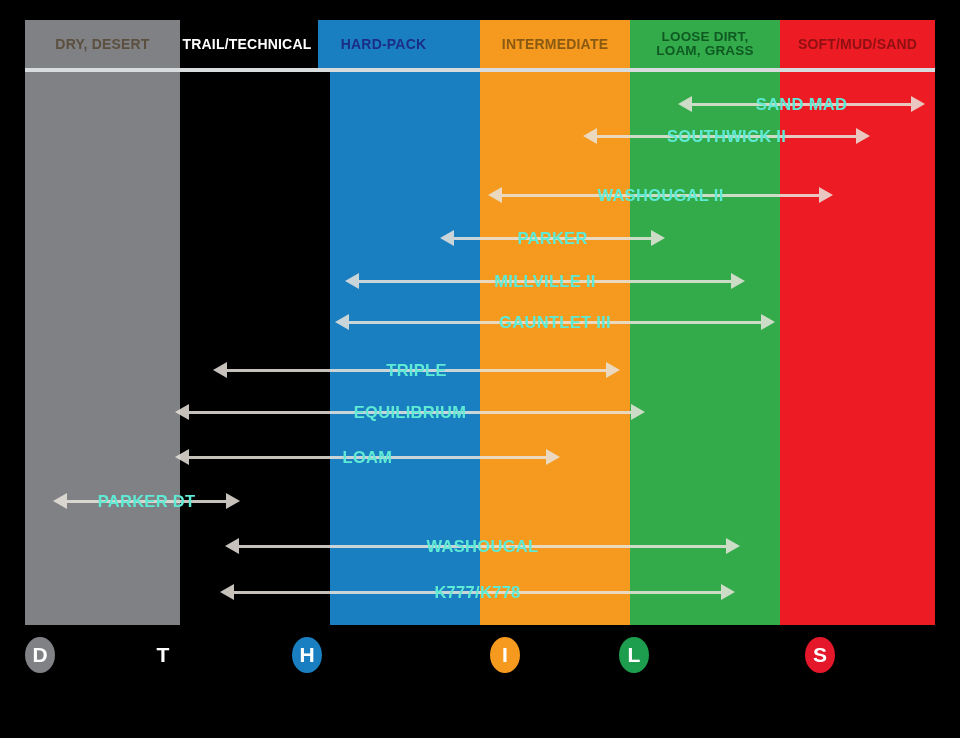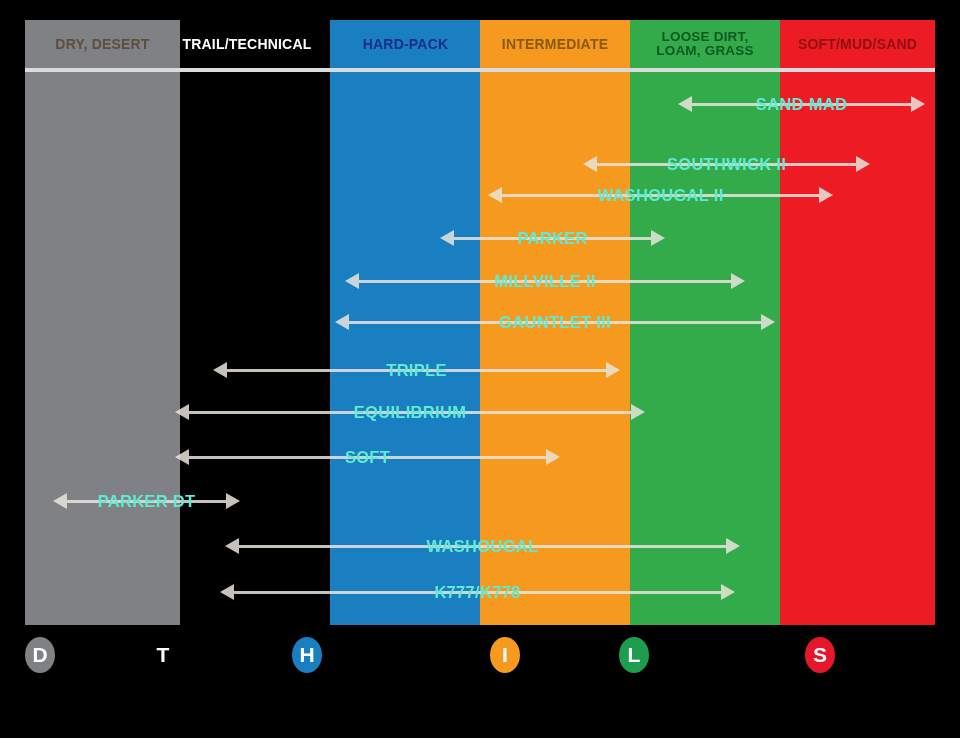--- a/index.html
+++ b/index.html
@@ -46,35 +46,35 @@
       <div class="band" style="left: 180px; width: 150px; background: rgb(0, 0, 0);"></div>
       <div class="band" style="left: 330px; width: 150px; background: rgb(26, 127, 193);"></div>
       <div class="band" style="left: 480px; width: 150px; background: rgb(245, 154, 30);"></div>
       <div class="band" style="left: 630px; width: 150px; background: rgb(51, 171, 74);"></div>
       <div class="band" style="left: 780px; width: 155px; background: rgb(237, 28, 36);"></div>
     </div>
   <div class="sep"></div>
   <div id="headers">
       <div class="band-header" style="left: 25px; width: 155px; color: rgb(92, 79, 63); background: rgb(127, 129, 132);">DRY, DESERT</div>
       <div class="band-header" style="left: 180px; width: 134px; color: rgb(255, 255, 255); background: rgb(0, 0, 0);">TRAIL/TECHNICAL</div>
-      <div class="band-header" style="left: 340px; width: 131px; color: rgb(27, 46, 134); background: rgb(26, 127, 193);">HARD-PACK</div>
+      <div class="band-header" style="left: 318px; width: 131px; color: rgb(27, 46, 134); background: rgb(26, 127, 193);">HARD-PACK</div>
       <div class="band-header" style="left: 480px; width: 150px; color: rgb(138, 90, 18); background: rgb(245, 154, 30);">INTERMEDIATE</div>
       <div class="band-header two-line" style="left: 630px; width: 150px; color: rgb(14, 90, 34); background: rgb(51, 171, 74);">LOOSE DIRT, LOAM, GRASS</div>
       <div class="band-header" style="left: 780px; width: 155px; color: rgb(143, 16, 19); background: rgb(237, 28, 36);">SOFT/MUD/SAND</div>
     </div>
   <div id="rows">
       <div class="row" style="left: 678px; top: 91px; width: 247px;">
         <div class="track" style="left: 0px; right: 0px; width: 100%;">
           <div class="arrow-l" style="border-right-color: rgb(233, 228, 220);"></div>
           <div class="line" style="background: rgb(233, 228, 220);"></div>
           <div class="arrow-r" style="border-left-color: rgb(233, 228, 220);"></div>
         </div>
         <div class="rowlabel">SAND MAD</div>
       </div>
-      <div class="row" style="left: 583px; top: 151px; width: 287px;">
+      <div class="row" style="left: 583px; top: 123px; width: 287px;">
         <div class="track" style="left: 0px; right: 0px; width: 100%;">
           <div class="arrow-l" style="border-right-color: rgb(233, 228, 220);"></div>
           <div class="line" style="background: rgb(233, 228, 220);"></div>
           <div class="arrow-r" style="border-left-color: rgb(233, 228, 220);"></div>
         </div>
         <div class="rowlabel">SOUTHWICK II</div>
       </div>
       <div class="row" style="left: 488px; top: 182px; width: 345px;">
         <div class="track" style="left: 0px; right: 0px; width: 100%;">
           <div class="arrow-l" style="border-right-color: rgb(233, 228, 220);"></div>
@@ -122,21 +122,21 @@
           <div class="arrow-r" style="border-left-color: rgb(233, 228, 220);"></div>
         </div>
         <div class="rowlabel">EQUILIBRIUM</div>
       </div>
       <div class="row" style="left: 175px; top: 444px; width: 385px;">
         <div class="track" style="left: 0px; right: 0px; width: 100%;">
           <div class="arrow-l" style="border-right-color: rgb(233, 228, 220);"></div>
           <div class="line" style="background: rgb(233, 228, 220);"></div>
           <div class="arrow-r" style="border-left-color: rgb(233, 228, 220);"></div>
         </div>
-        <div class="rowlabel">SOFT</div>
+        <div class="rowlabel">LOAM</div>
       </div>
       <div class="row" style="left: 53px; top: 488px; width: 187px;">
         <div class="track" style="left: 0px; right: 0px; width: 100%;">
           <div class="arrow-l" style="border-right-color: rgb(233, 228, 220);"></div>
           <div class="line" style="background: rgb(233, 228, 220);"></div>
           <div class="arrow-r" style="border-left-color: rgb(233, 228, 220);"></div>
         </div>
         <div class="rowlabel">PARKER DT</div>
       </div>
       <div class="row" style="left: 225px; top: 533px; width: 515px;">

